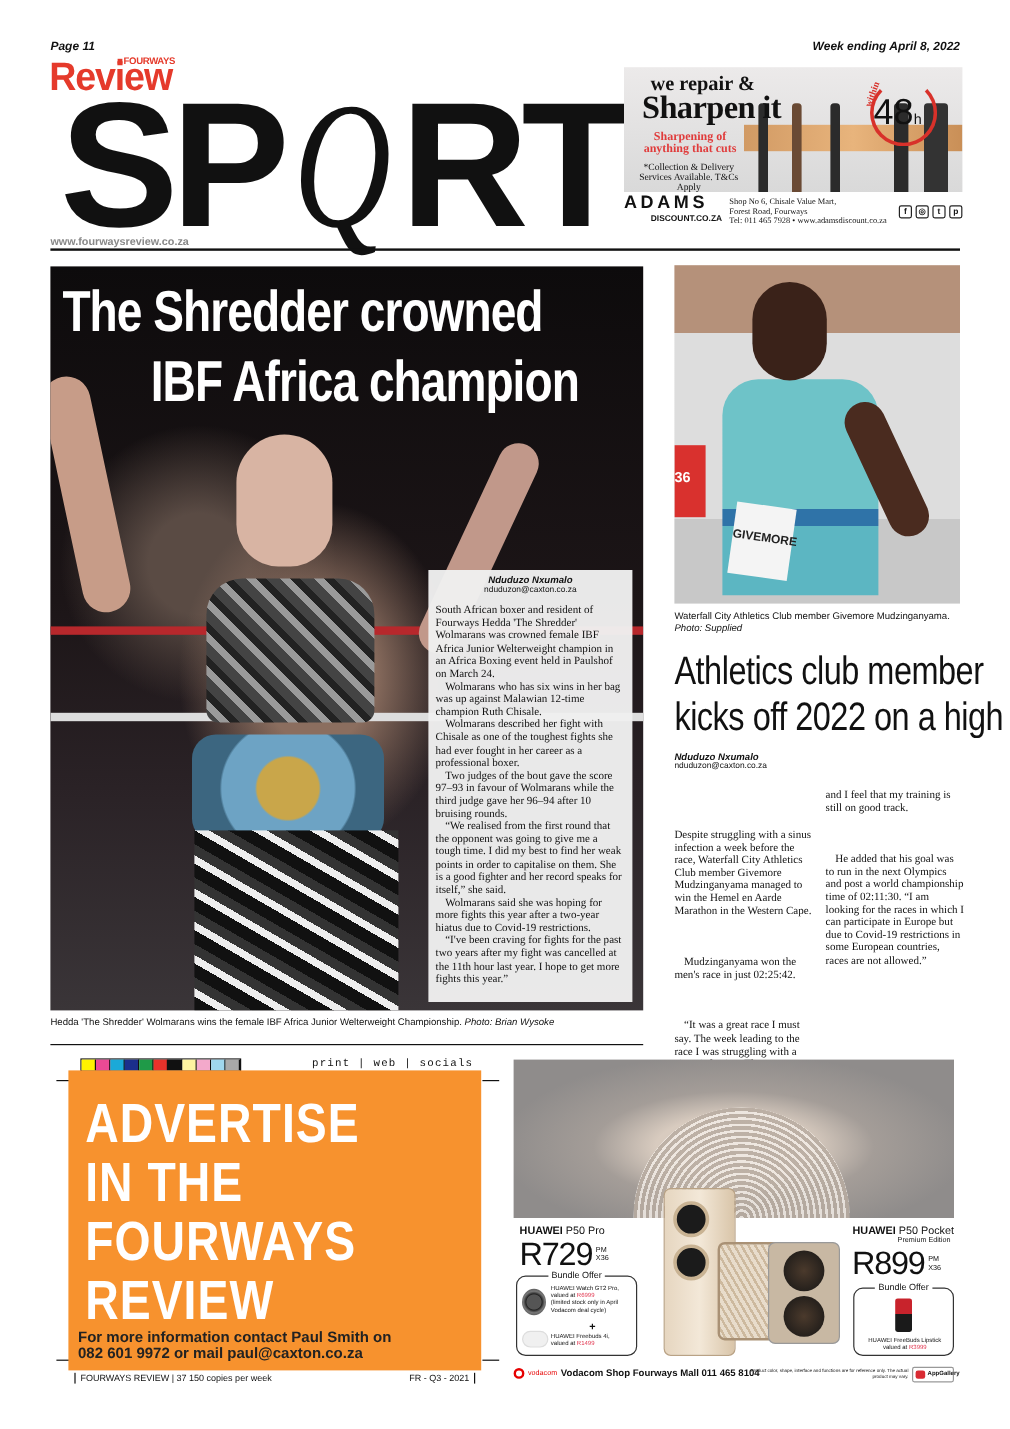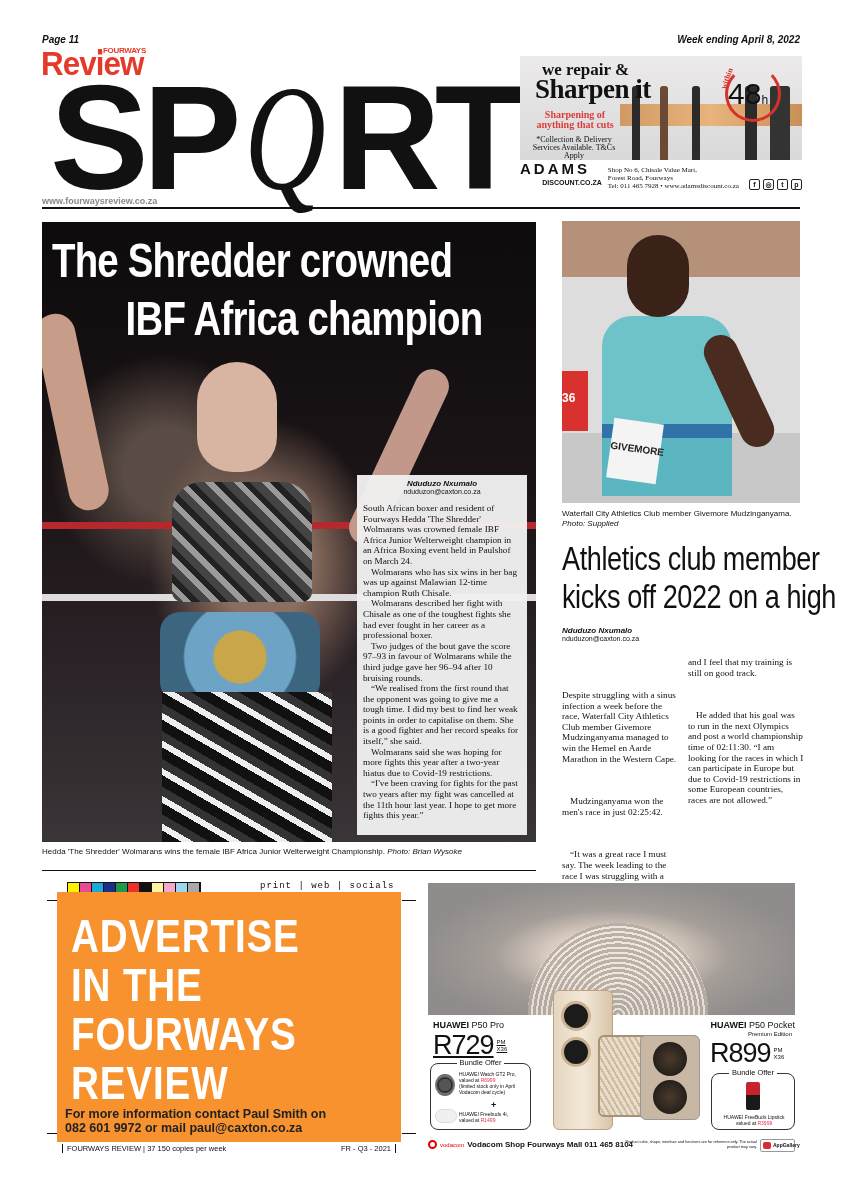--- a/index.html
+++ b/index.html
@@ -23,21 +23,21 @@
   .ad-img { position: absolute; left: 0; top: 0; width: 282px; height: 104px; background: linear-gradient(180deg,#eceaea,#d9d9d9); overflow: hidden; }
   .ad-img .board { position: absolute; left: 100px; top: 48px; width: 182px; height: 22px; background: linear-gradient(90deg,#d19a64,#e8b47c,#c98f57); }
   .ad-img .knife { position: absolute; top: 30px; width: 8px; height: 74px; background: #2b2b2b; border-radius: 3px 3px 0 0; }
   .ad-l1 { position: absolute; left: 22px; top: 4px; font: bold 17px "Liberation Serif", serif; }
   .ad-l2 { position: absolute; left: 15px; top: 18px; font: bold 27px "Liberation Serif", serif; letter-spacing: -0.5px; }
   .ad-l3 { position: absolute; left: 10px; top: 54px; width: 90px; text-align: center; font: bold 10px/10px "Liberation Serif", serif; color: #e03b3b; }
   .ad-l4 { position: absolute; left: 10px; top: 80px; width: 88px; text-align: center; font: 8px/8px "Liberation Serif", serif; }
   .ad-48 { position: absolute; left: 205px; top: 10px; width: 56px; height: 56px; border-radius: 50%; border: 3px solid #d8312a; border-top-color: transparent; font: 30px/50px "Liberation Sans", sans-serif; text-align: left; }
   .ad-48 small { font-size: 12px; }
   .ad-within { position: absolute; left: 196px; top: 18px; font: bold 8px "Liberation Serif", serif; color: #d8312a; transform: rotate(-70deg); }
-  .ad-foot { position: absolute; left: 0; top: 106px; width: 282px; height: 28px; display: flex; align-items: flex-end; }
+  .ad-foot { position: absolute; left: 0; top: 106px; width: 282px; height: 28px; display: flex; align-items: center; }
   .adams-logo { width: 92px; font: bold 15px "Liberation Sans", sans-serif; letter-spacing: 3px; line-height: 14px; }
   .adams-logo small { display: block; font-size: 7px; letter-spacing: 0; text-align: right; padding-right: 6px; }
   .ad-addr { font: 7px/8px "Liberation Serif", serif; width: 148px; }
   .socials { display: flex; gap: 3px; }
   .socials span { width: 11px; height: 11px; border: 1px solid #222; border-radius: 2px; font: bold 7px/9px "Liberation Sans", sans-serif; text-align: center; }
 
   
   .boxing-photo { left: 42px; top: 222px; width: 494px; height: 620px; background:
       radial-gradient(ellipse at 45% 55%, #8b6e5f 0 12%, transparent 30%),
       radial-gradient(ellipse at 25% 40%, #5a4b44 0 8%, transparent 22%),
@@ -93,21 +93,21 @@
   .hw-photo .waves { position: absolute; left: 100px; top: 40px; width: 180px; height: 92px; background: repeating-radial-gradient(ellipse at 50% 100%, #f2ece6 0 2px, #b8aca1 2px 5px); border-radius: 90px 90px 0 0; opacity: .85; }
   .phone1 { left: 553px; top: 990px; width: 60px; height: 140px; background: linear-gradient(90deg,#e6d6c0,#f3e8d8,#d9c5a9); border: 1px solid #b9a285; border-radius: 6px; }
   .phone1 .cam { position: absolute; left: 7px; width: 30px; height: 30px; border-radius: 50%; background: #1b1b1b; border: 3px solid #c9b393; }
   .phone2 { left: 598px; top: 1035px; width: 100px; height: 82px; background: repeating-linear-gradient(60deg,#e8dccb 0 3px,#cdb99e 3px 5px); border: 2px solid #a99175; border-radius: 6px; }
   .phone2b { left: 640px; top: 1035px; width: 60px; height: 85px; background: #c8b8a3; border-radius: 6px; border: 1px solid #999; }
   .phone2b .cam { position: absolute; left: 12px; width: 34px; height: 34px; border-radius: 50%; background: radial-gradient(circle,#4b3a2c,#151515); }
   .hw-left-name { left: 433px; top: 1020px; font: bold 9px "Liberation Sans", sans-serif; }
   .hw-left-name span, .hw-right-name span { font-weight: normal; }
   .price { font: 27px "Liberation Sans", sans-serif; letter-spacing: -1px; display: flex; align-items: center; }
   .price small { font: 6px/7px "Liberation Sans", sans-serif; margin-left: 3px; letter-spacing: 0; }
-  .hw-left-price { left: 433px; top: 1030px; text-decoration: underline; }
+  .hw-left-price { left: 433px; top: 1030px; }
   .hw-right-name { left: 700px; top: 1020px; width: 95px; text-align: right; font: bold 9px "Liberation Sans", sans-serif; }
   .hw-right-ed { left: 700px; top: 1031px; width: 92px; text-align: right; font: 6px "Liberation Sans", sans-serif; }
   .hw-right-price { left: 710px; top: 1038px; }
   .bundle { border: 1px solid #333; border-radius: 8px; background: #fff; }
   .bundle-title { position: absolute; top: -6px; left: 50%; transform: translateX(-50%); background: #fff; padding: 0 3px; font: 7.5px "Liberation Sans", sans-serif; white-space: nowrap; }
   .bundle-left { left: 430px; top: 1063px; width: 101px; height: 67px; }
   .bundle-right { left: 711px; top: 1073px; width: 84px; height: 57px; }
   .b-item { position: absolute; font: 5px/6px "Liberation Sans", sans-serif; }
   .red { color: #e0304a; }
   .watch { position: absolute; left: 4px; top: 10px; width: 20px; height: 22px; border-radius: 50%; background: radial-gradient(circle,#555 0 40%,#222 45%,#777 60%,#333); }

